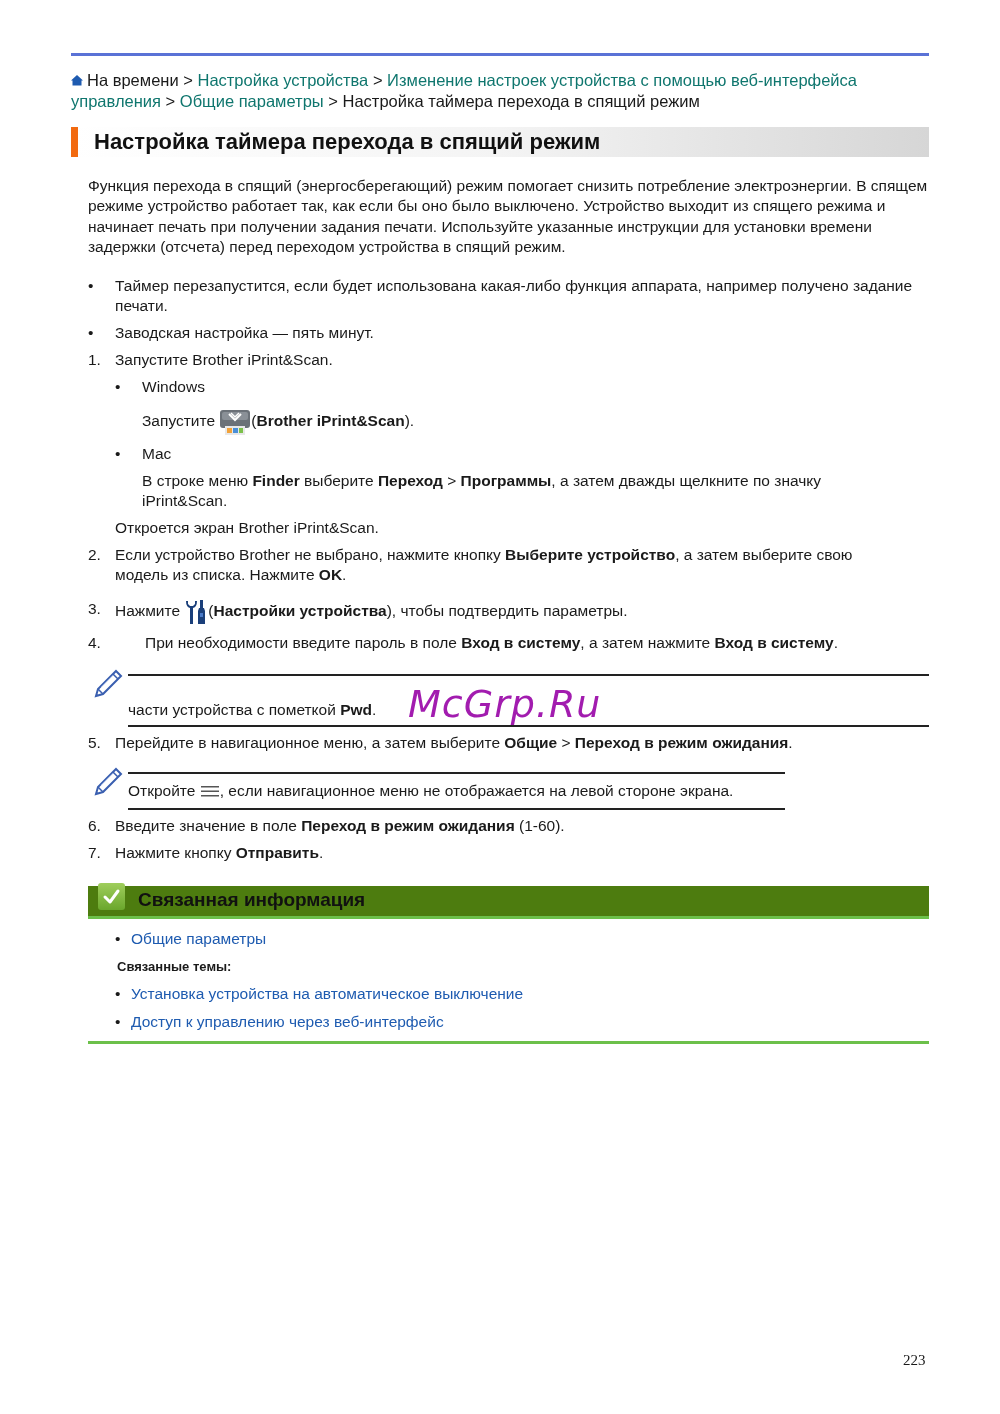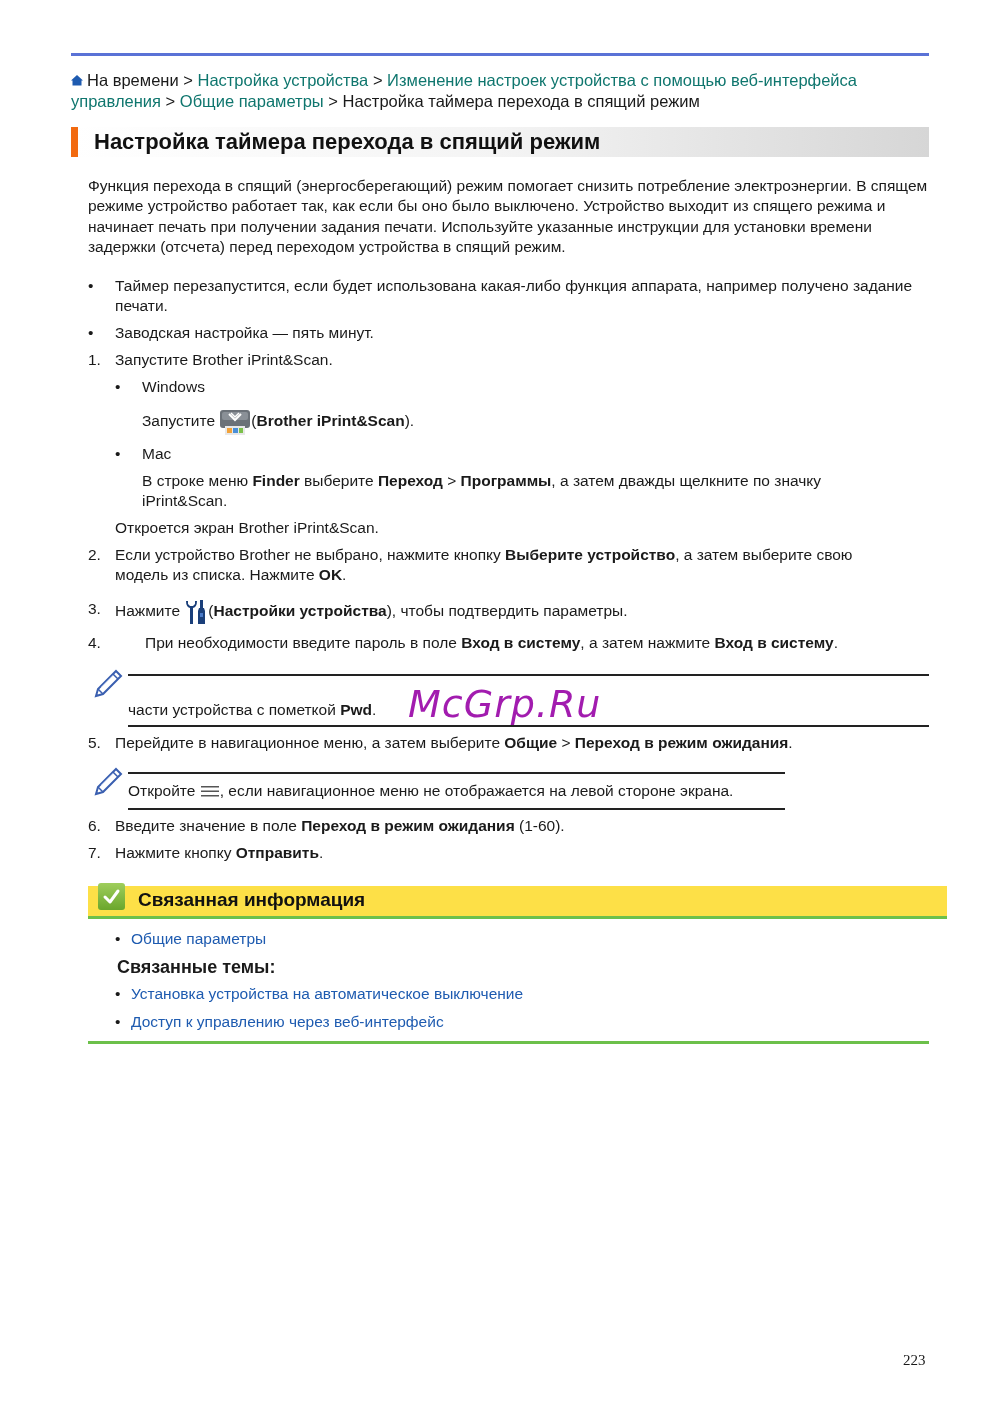--- a/index.html
+++ b/index.html
@@ -14,21 +14,21 @@
     .title-text { position: absolute; left: 23px; top: 1px; font-size: 22px; font-weight: bold; color: #111; line-height: 28px; }
     .intro { position: absolute; left: 88px; top: 176px; width: 840px; font-size: 15.5px; line-height: 20.3px; }
     .row { position: absolute; font-size: 15.5px; line-height: 20.3px; }
     .mark { position: absolute; }
     b { font-weight: bold; }
     .icon-inline { display: inline-block; vertical-align: middle; }
     .note-line { position: absolute; height: 2px; background: #222; }
     .note-text { position: absolute; font-size: 15.5px; line-height: 20.3px; }
     .pencil { position: absolute; }
     .watermark { position: absolute; left: 408px; top: 682px; font-size: 38px; font-style: italic; color: #a21caf; font-family: "DejaVu Sans", sans-serif; letter-spacing: 1px; }
-    .related-bar { position: absolute; left: 88px; top: 886px; width: 841px; height: 30px; background: #fde047; border-bottom: 3px solid #6cc04a; padding-left: 18px; }
+    .related-bar { position: absolute; left: 88px; top: 886px; width: 841px; height: 30px; background: #4d7c0f; border-bottom: 3px solid #6cc04a; }
     .related-check { position: absolute; left: 10px; top: -3px; width: 27px; height: 27px; background: linear-gradient(#9fce5c, #6aa62c); border-radius: 3px; }
     .related-title { position: absolute; left: 50px; top: 3px; font-size: 19px; font-weight: bold; color: #111; }
     .rel-link { color: #1e5bb0; text-decoration: none; }
     .bottom-rule { position: absolute; left: 88px; top: 1041px; width: 841px; height: 3px; background: #6cc04a; }
     .page-num { position: absolute; left: 903px; top: 1352px; font-family: "Liberation Serif", serif; font-weight: normal; font-size: 15px; }
   </style>
 </head>
 <body>
 
 <div class="top-rule"></div>
@@ -146,21 +146,21 @@
 <div class="related-bar">
   <div class="related-check"><svg width="27" height="27" viewBox="0 0 27 27">
         <path d="M7 14 L12 19 L20 8" stroke="#ffffff" stroke-width="3" fill="none" stroke-linecap="round" stroke-linejoin="round"></path>
       </svg></div>
   <div class="related-title">Связанная информация</div>
 </div>
 
 <div class="row mark" style="left:115px; top:929px;">•</div>
 <a class="row rel-link" href="#" style="left:131px; top:929px;">Общие параметры</a>
 
-<div class="row" style="left:117px; top:957px; font-weight:bold; font-size:18px;">Связанные темы:</div>
+<div class="row" style="left:117px; top:957px; font-weight:bold; font-size:13px;">Связанные темы:</div>
 
 <div class="row mark" style="left:115px; top:984px;">•</div>
 <a class="row rel-link" href="#" style="left:131px; top:984px;">Установка устройства на автоматическое выключение</a>
 <div class="row mark" style="left:115px; top:1012px;">•</div>
 <a class="row rel-link" href="#" style="left:131px; top:1012px;">Доступ к управлению через веб-интерфейс</a>
 
 <div class="bottom-rule"></div>
 
 <div class="page-num">223</div>
 

